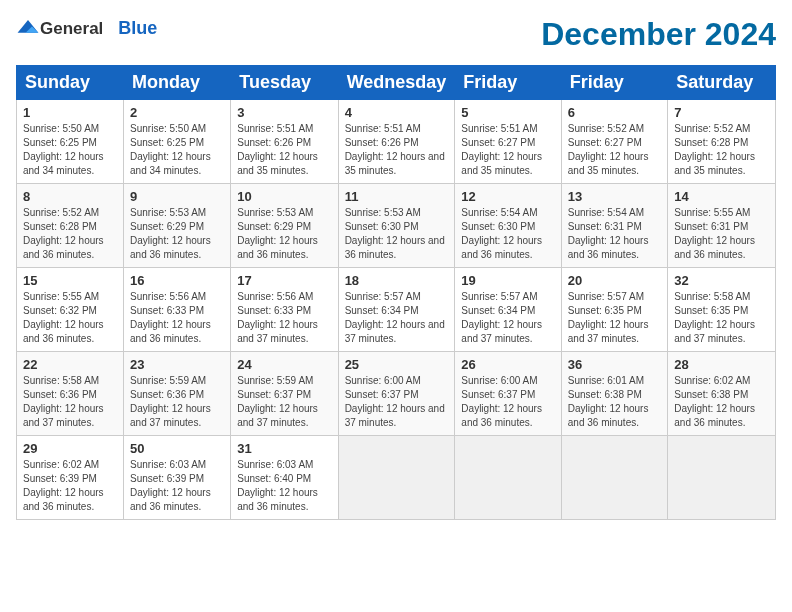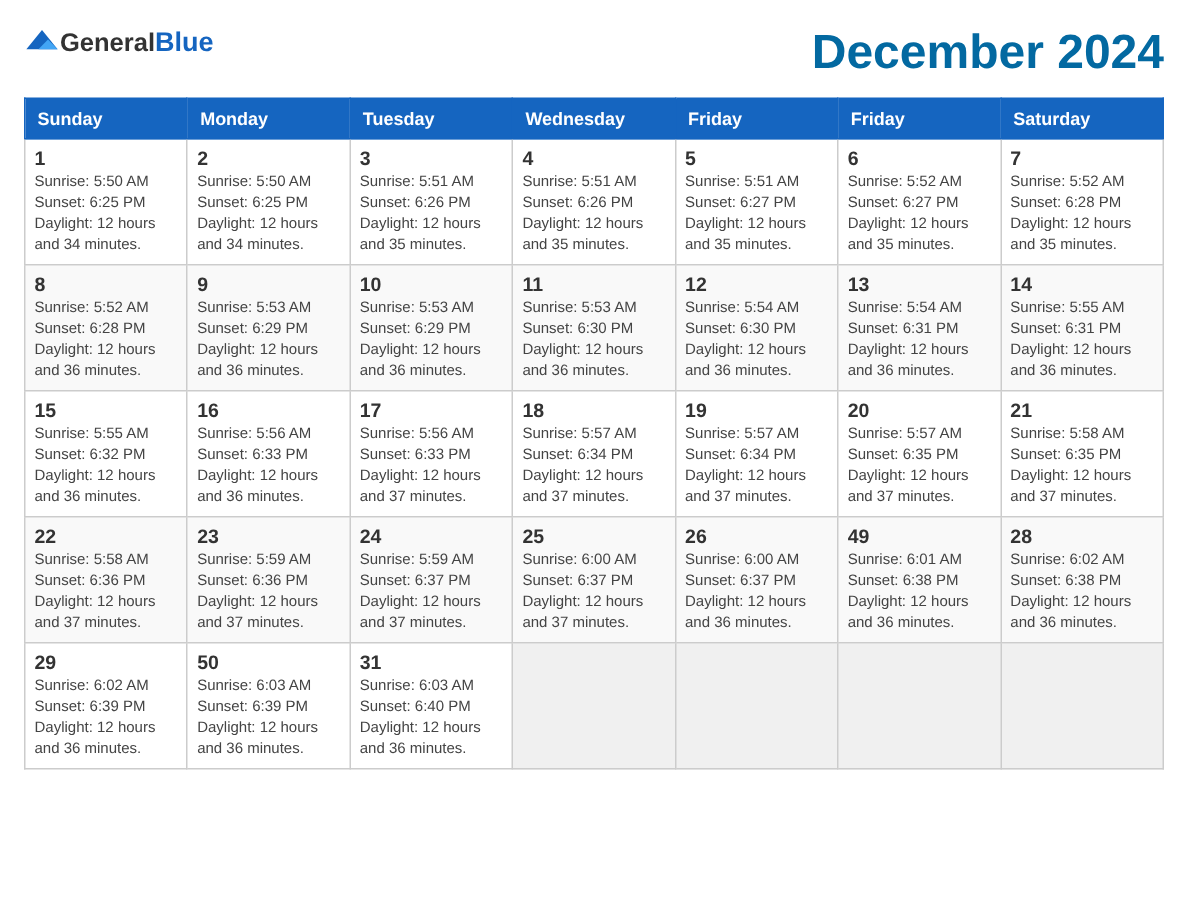--- a/index.html
+++ b/index.html
@@ -35,21 +35,21 @@
     .calendar-table {
       width: 100%;
       border-collapse: collapse;
       font-size: 11px;
     }
     .calendar-table th {
       background-color: #1565c0;
       color: #fff;
       text-align: left;
       padding: 6px 8px;
-      font-size: 12px;
+      font-size: 18px;
       font-weight: bold;
       border: 1px solid #1565c0;
     }
     .calendar-table td {
       border: 1px solid #ccc;
       vertical-align: top;
       padding: 5px 6px;
       width: calc(100% / 7);
       min-height: 70px;
       background: #fff;
@@ -86,21 +86,21 @@
 <body>
 
 <div class="header-area">
   <div class="logo-wrapper">
     <div class="logo-row">
       <svg class="logo-icon" viewBox="0 0 30 24" xmlns="http://www.w3.org/2000/svg">
         <polygon points="15,2 28,18 2,18" fill="#1565c0"></polygon>
         <polygon points="20,10 28,18 12,18" fill="#42a5f5"></polygon>
       </svg>
       <span>
-        <span style="font-size:17px;font-weight:bold;color:#333;">General</span><span style="font-size:18px;font-weight:bold;color:#1565c0;">Blue</span>
+        <span style="font-size:17px;font-weight:bold;color:#333;">General</span><span style="font-size:18px;font-weight:bold;color:#1565c0;padding-left:15px;">Blue</span>
       </span>
     </div>
   </div>
   <div class="title-area">
     <div class="month-title">December 2024</div>
   </div>
 </div>
 
 <table class="calendar-table">
   <thead>
@@ -194,21 +194,21 @@
       </td>
         <td>
         <span class="day-number">19</span>
         <span class="day-info">Sunrise: 5:57 AM<br>Sunset: 6:34 PM<br>Daylight: 12 hours and 37 minutes.</span>
       </td>
         <td>
         <span class="day-number">20</span>
         <span class="day-info">Sunrise: 5:57 AM<br>Sunset: 6:35 PM<br>Daylight: 12 hours and 37 minutes.</span>
       </td>
         <td>
-        <span class="day-number">21</span>
+        <span class="day-number">32</span>
         <span class="day-info">Sunrise: 5:58 AM<br>Sunset: 6:35 PM<br>Daylight: 12 hours and 37 minutes.</span>
       </td>
       </tr>
       <tr>
         <td>
         <span class="day-number">22</span>
         <span class="day-info">Sunrise: 5:58 AM<br>Sunset: 6:36 PM<br>Daylight: 12 hours and 37 minutes.</span>
       </td>
         <td>
         <span class="day-number">23</span>
@@ -220,21 +220,21 @@
       </td>
         <td>
         <span class="day-number">25</span>
         <span class="day-info">Sunrise: 6:00 AM<br>Sunset: 6:37 PM<br>Daylight: 12 hours and 37 minutes.</span>
       </td>
         <td>
         <span class="day-number">26</span>
         <span class="day-info">Sunrise: 6:00 AM<br>Sunset: 6:37 PM<br>Daylight: 12 hours and 36 minutes.</span>
       </td>
         <td>
-        <span class="day-number">49</span>
+        <span class="day-number">36</span>
         <span class="day-info">Sunrise: 6:01 AM<br>Sunset: 6:38 PM<br>Daylight: 12 hours and 36 minutes.</span>
       </td>
         <td>
         <span class="day-number">28</span>
         <span class="day-info">Sunrise: 6:02 AM<br>Sunset: 6:38 PM<br>Daylight: 12 hours and 36 minutes.</span>
       </td>
       </tr>
       <tr>
         <td>
         <span class="day-number">29</span>

